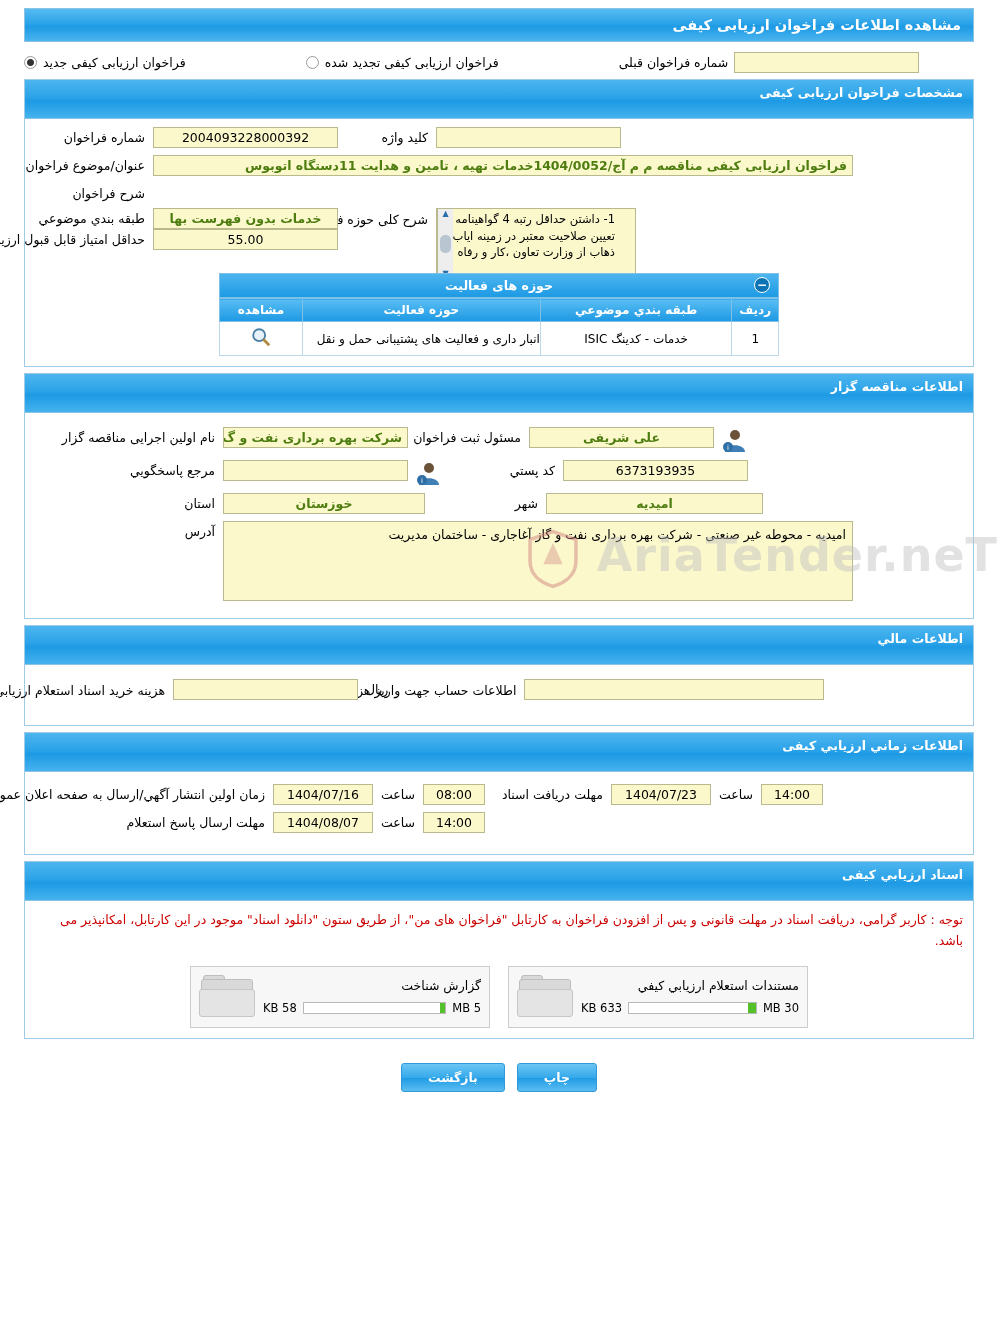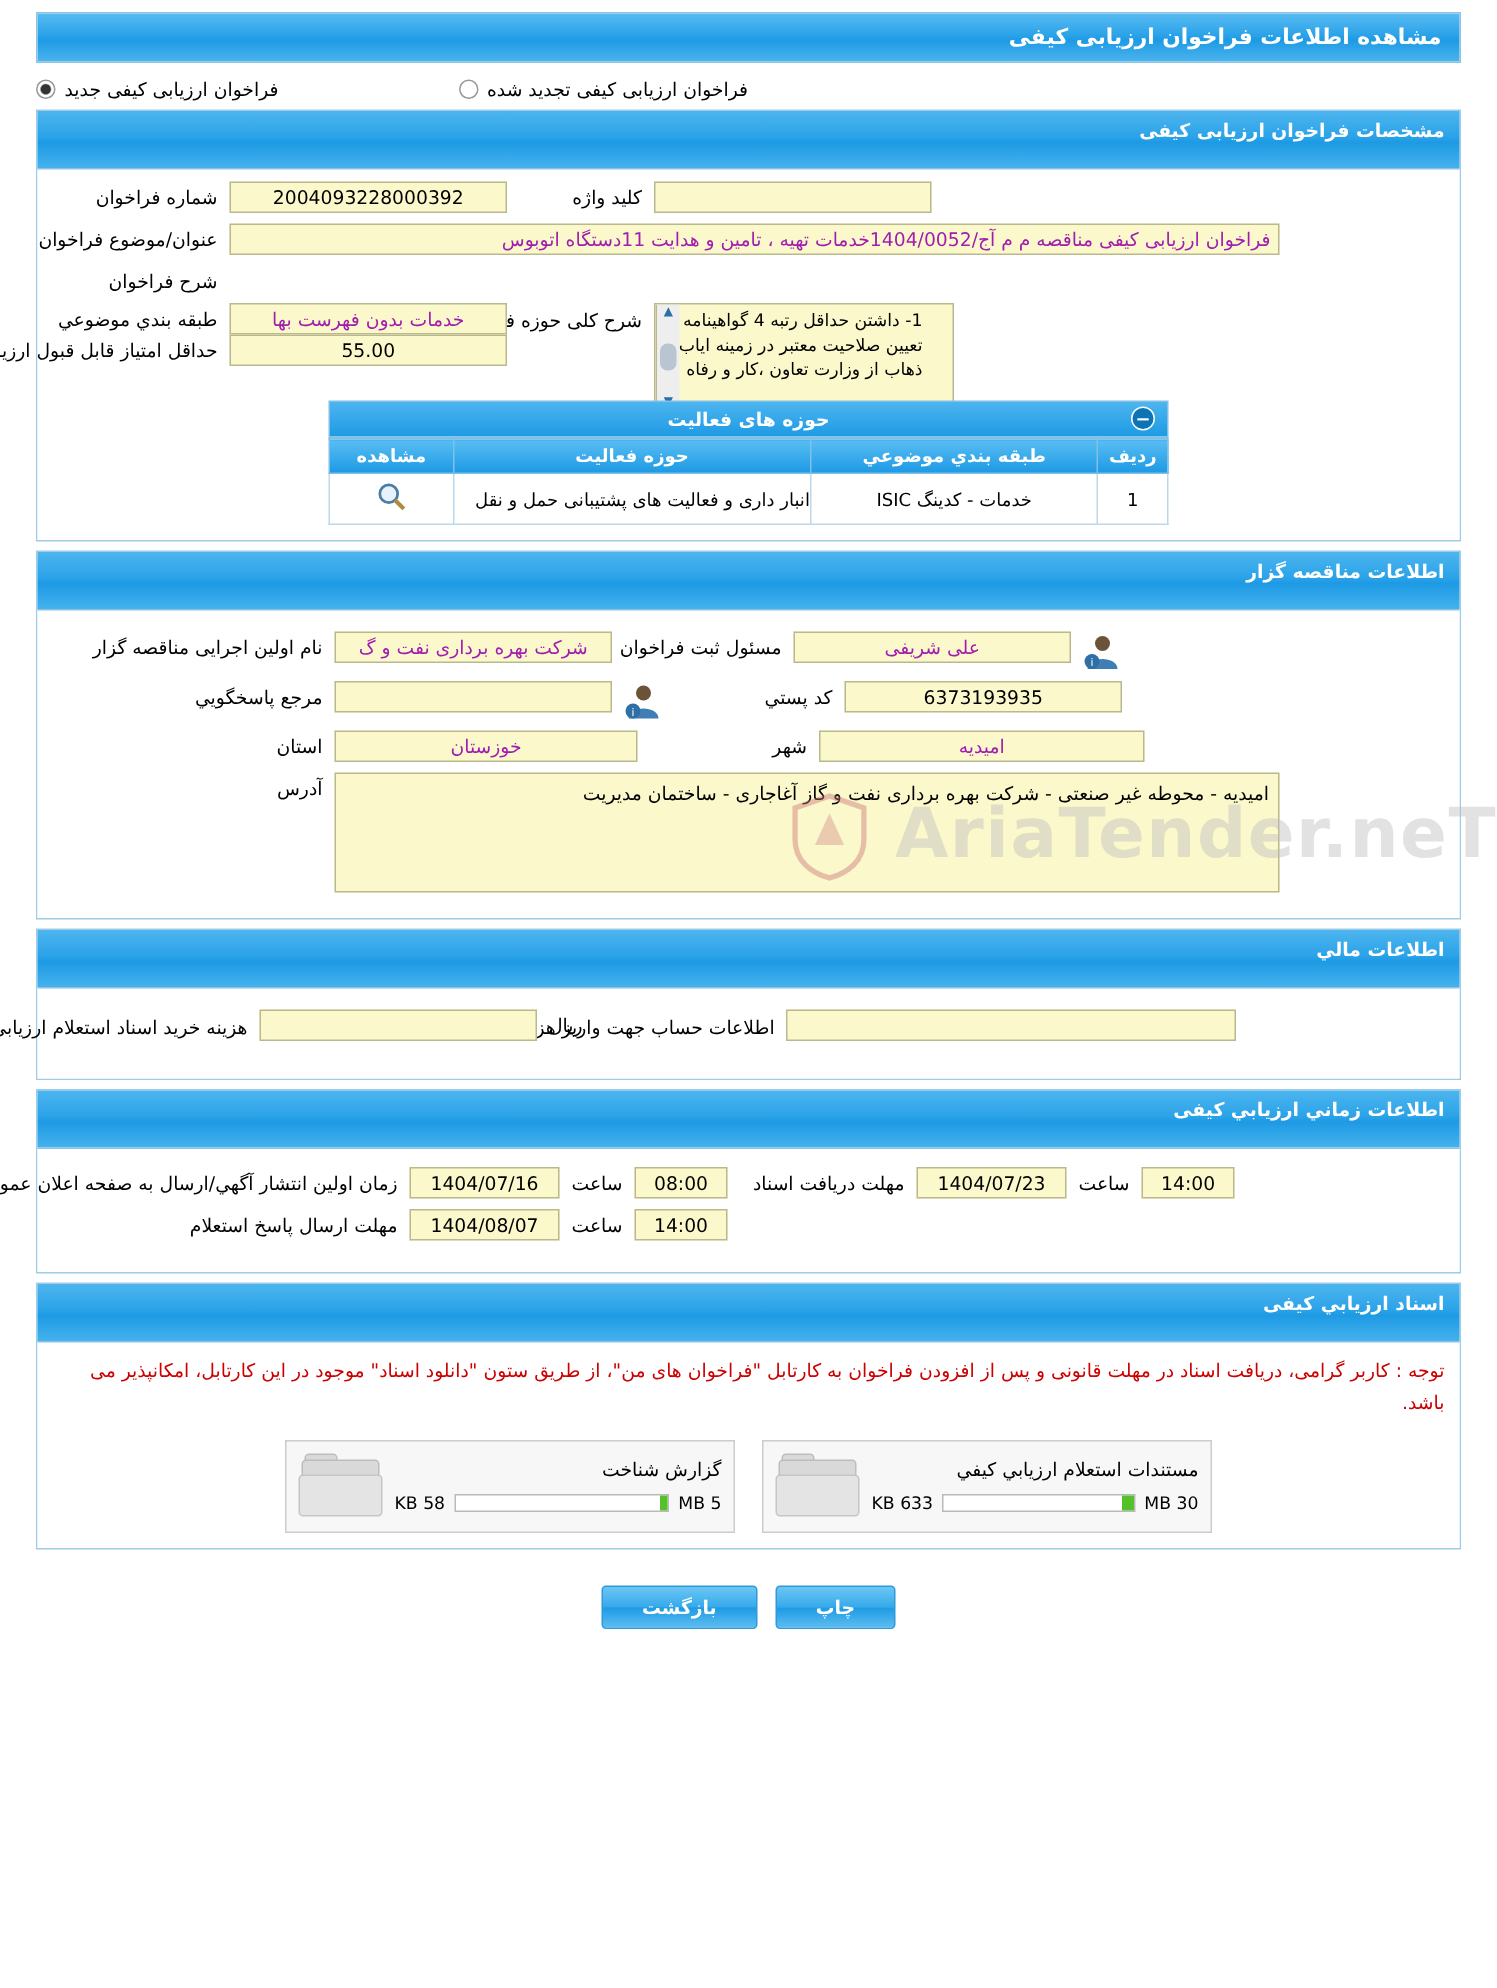--- a/index.html
+++ b/index.html
@@ -74,21 +74,21 @@
     font-family: "DejaVu Sans", "Liberation Sans", sans-serif;
     font-size: 12.5px;
     padding: 1px 5px;
     text-align: center;
     color: #000;
     display: inline-block;
     line-height: 18px;
     overflow: hidden;
     white-space: nowrap;
   }
-  .inp.bold { font-weight: normal; color: #a21caf; }
+  .inp.bold { font-weight: bold; color: #4d7c0f; }
   .inp.area {
     height: auto;
     min-height: 56px;
     text-align: right;
     white-space: normal;
     line-height: 1.55;
     padding: 3px 6px;
   }
   .field-label { font-size: 12.5px; text-align: right; white-space: nowrap; padding-top: 3px; }
   .row {
@@ -197,20 +197,24 @@
     <div class="radio-item">
       <span class="radio checked"></span>
       <span class="lbl">فراخوان ارزیابی کیفی جدید</span>
     </div>
     <div class="radio-gap"></div>
     <div class="radio-item">
       <span class="radio"></span>
       <span class="lbl">فراخوان ارزیابی کیفی تجدید شده</span>
     </div>
     <div class="radio-gap"></div>
+    <div class="radio-item">
+      <span class="lbl">شماره فراخوان قبلی</span>
+      <span class="inp" style="width:185px"></span>
+    </div>
   </div>
 
   <div class="panel">
     <div class="panel-head">مشخصات فراخوان ارزیابی کیفی</div>
     <div class="panel-body">
 
       <div class="row">
         <div class="col">
           <span class="field-label" style="width:110px">شماره فراخوان</span>
           <span class="inp" style="width:185px">2004093228000392</span>

